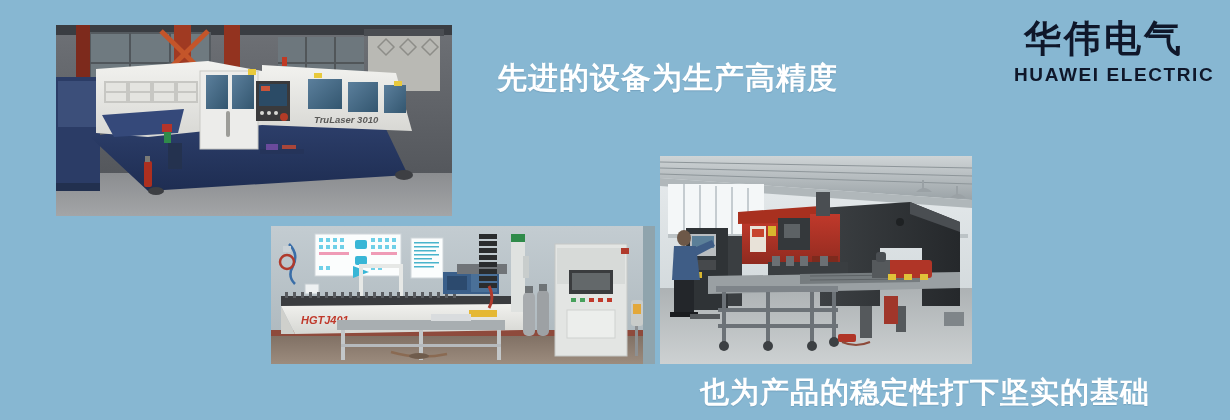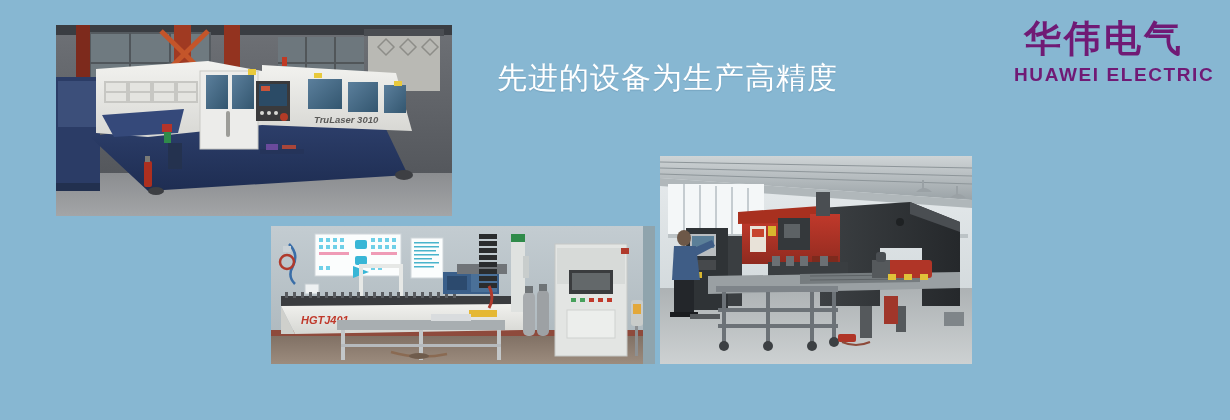--- a/index.html
+++ b/index.html
@@ -27,21 +27,21 @@
   #photo-plasma  { left: 271px; top: 226px; width: 384px; height: 138px; }
   #photo-punch   { left: 660px; top: 156px; width: 312px; height: 208px; }
 
   
   .headline {
     position: absolute;
     left: 497px; top: 56px;
     color: #ffffff;
     font-size: 30px;
     line-height: 44px;
-    font-weight: 400;
+    font-weight: 700;
     letter-spacing: 1px;
     white-space: nowrap;
     text-shadow: 0 1px 1px rgba(40,80,110,0.18);
   }
   .headline-line { display: block; }
 
   
   .tagline {
     position: absolute;
     left: 700px; top: 373px;
@@ -53,21 +53,21 @@
     white-space: nowrap;
     text-shadow: 0 1px 1px rgba(40,80,110,0.18);
   }
 
   
   .logo {
     position: absolute;
     left: 1014px; top: 18px;
     width: 180px;
     text-align: center;
-    color: #701a75;
+    color: #0f172a;
   }
   .logo-cn {
     display: block;
     font-size: 37px;
     line-height: 42px;
     font-weight: 700;
     letter-spacing: 3px;
     white-space: nowrap;
   }
   .logo-en {
@@ -514,19 +514,20 @@
       <path d="M182 186 q14 6 28 0" stroke="#8d4a3a" stroke-width="2" fill="none"></path>
 
       <rect x="284" y="156" width="20" height="14" fill="#7f8589"></rect>
     </svg>
   </div>
 
   <div class="headline">
     <span class="headline-line">先进的设备为生产高精度</span>
   </div>
 
+  <div class="tagline">也为产品的稳定性打下坚实的基础</div>
 
   <div class="logo">
     <span class="logo-cn">华伟电气</span>
     <span class="logo-en">HUAWEI ELECTRIC</span>
   </div>
 
 </div>
 
 </body></html>

